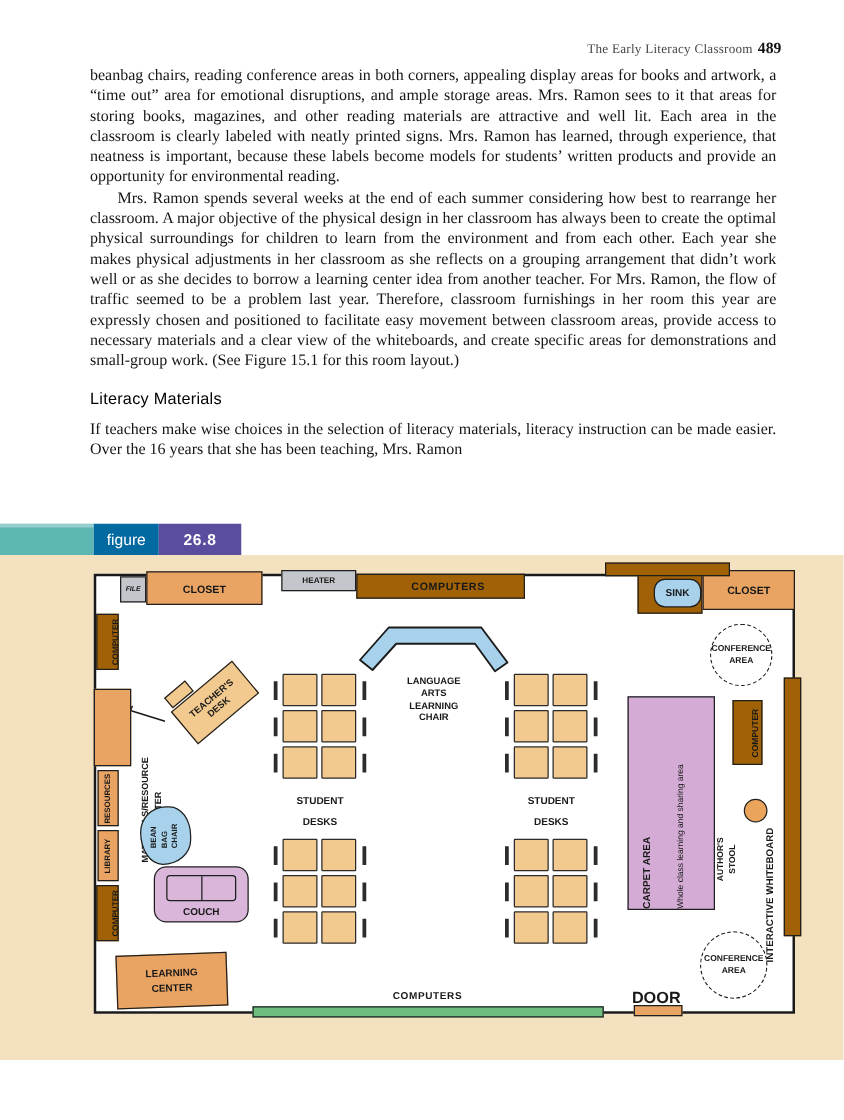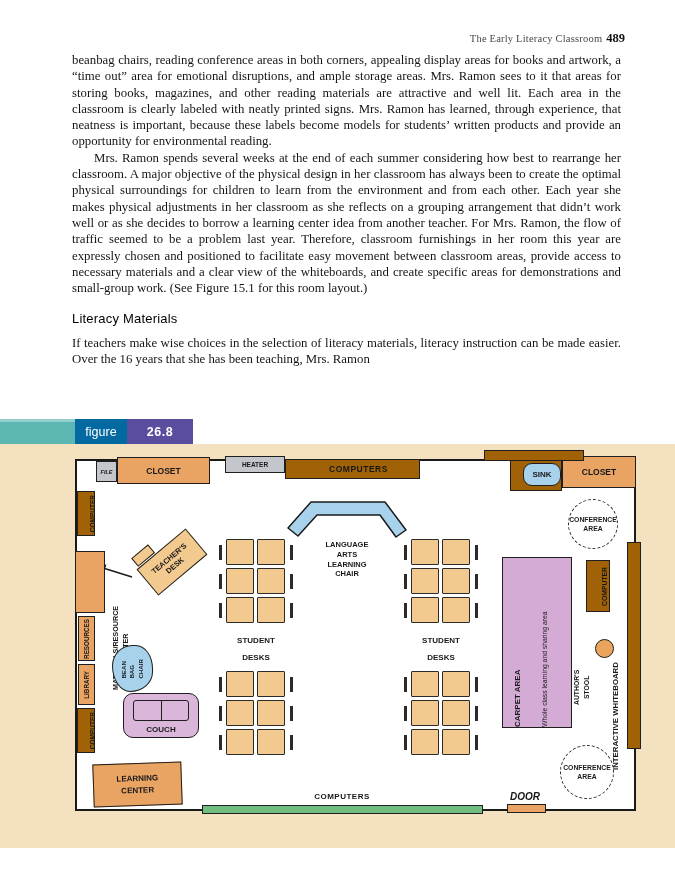--- a/index.html
+++ b/index.html
@@ -294,16 +294,16 @@
         </div>
       <div class="couch-lbl">COUCH</div>
     </div>
 
     <div class="box orange" style="left:93px; top:319px; width:89px; height:43px; font-size:8px; line-height:1.4; transform:rotate(-2deg);">LEARNING
 CENTER</div>
 
     <div class="box green" style="left:202px; top:361px; width:281px; height:9px;"></div>
     <div class="lbl" style="left:272px; top:348px; width:140px; font-size:8px; letter-spacing:.5px;">COMPUTERS</div>
     <div class="box orange" style="left:507px; top:360px; width:39px; height:9px;"></div>
-    <div class="lbl" style="left:495px; top:346px; width:60px; font-size:10px;font-style:italic;">DOOR</div>
+    <div class="lbl" style="left:495px; top:346px; width:60px; font-size:13px;">DOOR</div>
 
   </div>
 </div>
 
 </body></html>

